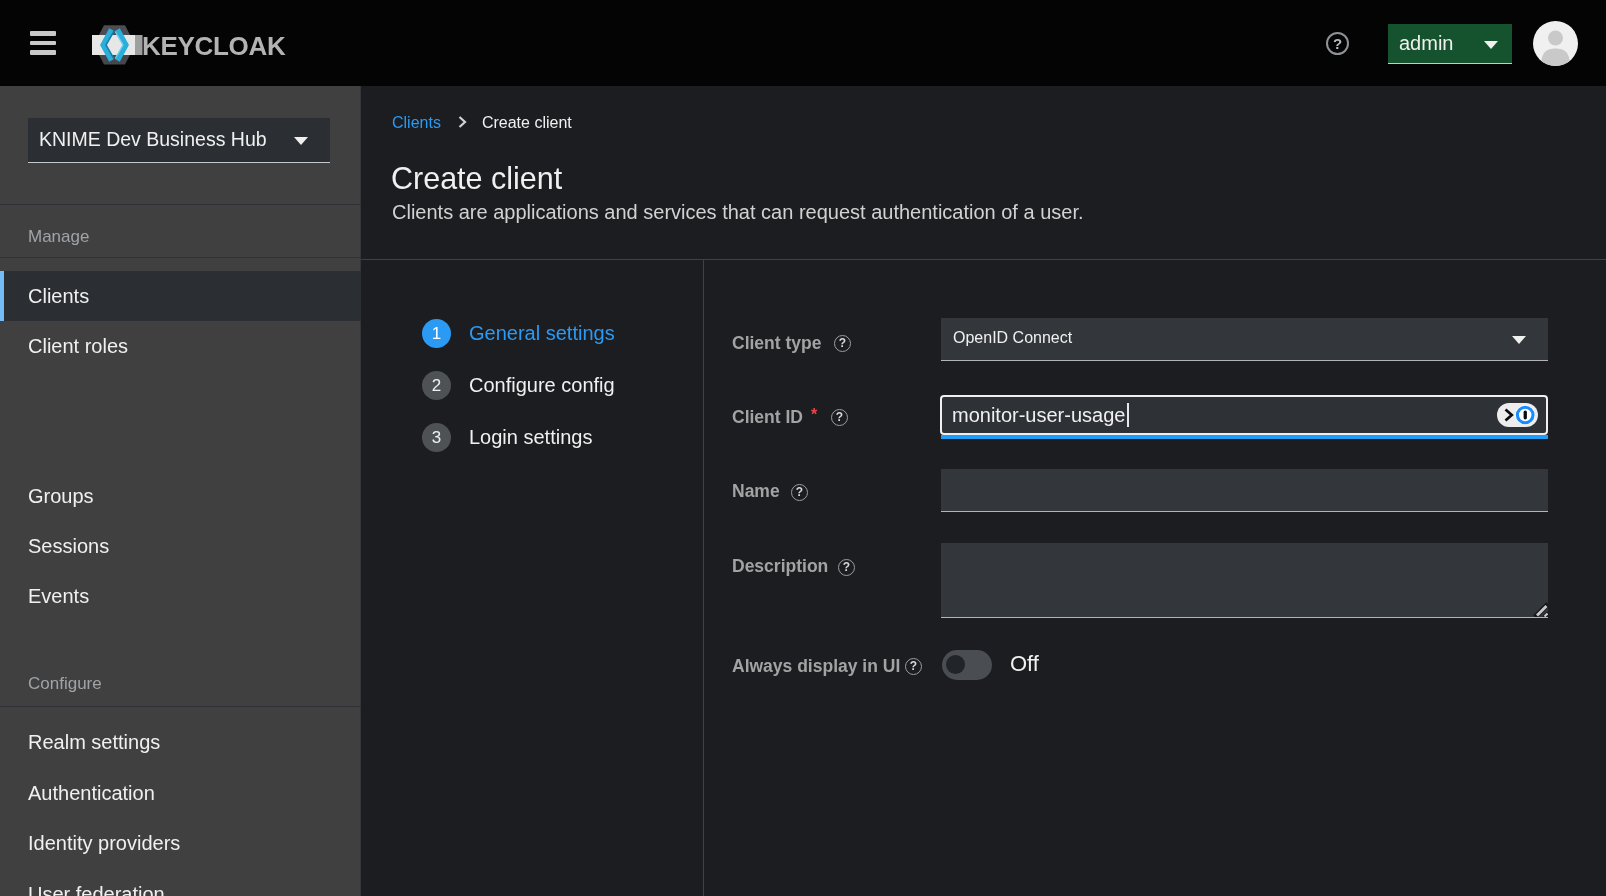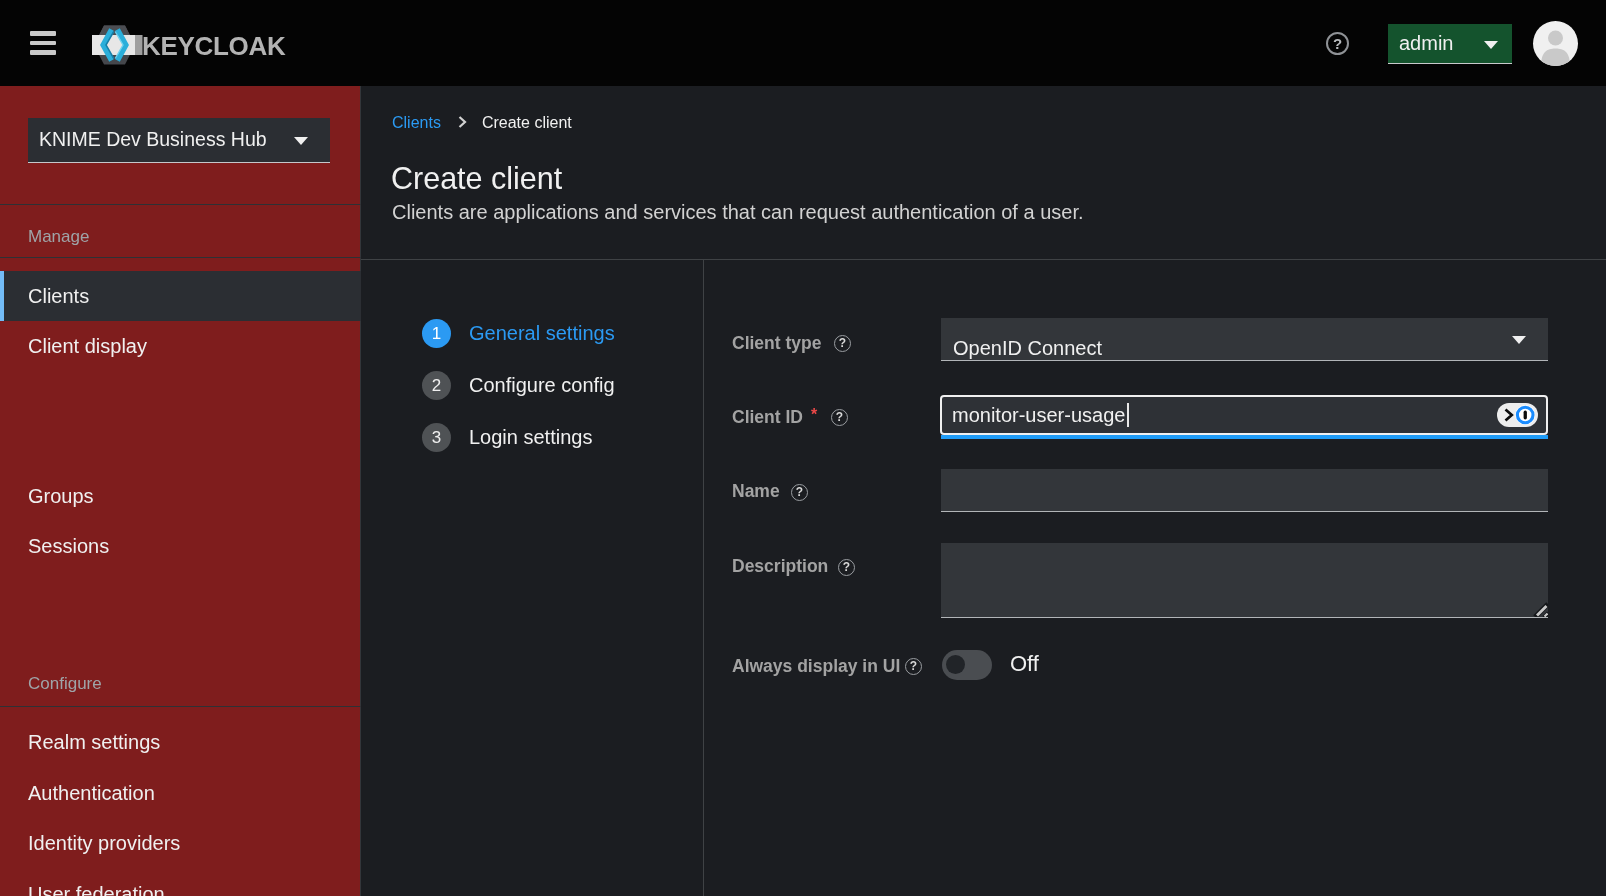--- a/index.html
+++ b/index.html
@@ -8,21 +8,21 @@
 
 #masthead { position:absolute; left:0; top:0; width:1606px; height:86px; background:#040404; }
 .bar { position:absolute; left:30px; width:26px; height:4.6px; background:#c9c9c9; border-radius:1px; }
 #helpc { position:absolute; left:1326px; top:32px; width:23px; height:23px; border:2px solid #8f9296; border-radius:50%; color:#b8bbbe; font-size:15px; font-weight:bold; text-align:center; line-height:19px; }
 #adminbtn { position:absolute; left:1388px; top:24px; width:124px; height:40px; background:#14532d; border-bottom:1px solid #c8cacc; }
 #adminbtn span { position:absolute; left:11px; top:8px; font-size:20px; color:#f0f0f0; }
 .caret { position:absolute; width:0; height:0; border-left:7px solid transparent; border-right:7px solid transparent; border-top:8px solid #f0f0f0; }
 #avatar { position:absolute; left:1533px; top:21px; width:45px; height:45px; border-radius:50%; background:#f0f0f0; overflow:hidden; }
 
 
-#sidebar { position:absolute; left:0; top:86px; width:361px; height:810px; background:#7f1d1d; border-right:1px solid #33363a; }
+#sidebar { position:absolute; left:0; top:86px; width:361px; height:810px; background:#404040; border-right:1px solid #33363a; }
 #realmsel { position:absolute; left:28px; top:32px; width:302px; height:45px; background:#2b2e33; border-bottom:1px solid #c5c8cb; }
 #realmsel span { position:absolute; left:11px; top:10px; font-size:19.5px; color:#f0f0f0; }
 .sdiv { position:absolute; left:0; width:361px; height:1px; background:#2e3135; }
 .navsec { position:absolute; left:28px; font-size:17px; color:#9fa4a8; }
 .navitem { position:absolute; left:0; width:361px; height:50px; color:#f0f0f0; font-size:20px; line-height:50px; padding-left:28px; }
 .navitem.sel { background:#2b2e33; border-left:4px solid #73bcf7; padding-left:24px; }
 
 
 #content { position:absolute; left:361px; top:86px; width:1245px; height:810px; background:#1b1d21; }
 #crumb { position:absolute; left:31px; top:28px; font-size:16px; }
@@ -38,21 +38,21 @@
 .stepc { position:absolute; left:61px; width:29px; height:29px; border-radius:50%; background:#4f5255; color:#f0f0f0; font-size:17px; text-align:center; line-height:29px; }
 .stepc.on { background:#2b9af3; color:#fff; }
 .stepl { position:absolute; left:108px; font-size:20px; color:#f0f0f0; }
 .stepl.on { color:#2b9af3; }
 
 
 .flabel { position:absolute; left:371px; font-size:17.5px; font-weight:700; color:#a3a3a3; }
 .qmark { position:absolute; width:17px; height:17px; border:1.5px solid #9a9da1; border-radius:50%; color:#d8d8d8; font-size:12px; font-weight:bold; text-align:center; line-height:14.5px; }
 .req { color:#eb4848; font-size:16px; font-weight:700; position:absolute; }
 .finput { position:absolute; left:580px; width:607px; background:#33363a; border-bottom:1.5px solid #b2b5b8; }
-#seltext { position:absolute; left:12px; top:19px; font-size:20px; color:#f0f0f0; }
+#seltext { position:absolute; left:12px; top:11px; font-size:16px; color:#f0f0f0; }
 #cid { position:absolute; left:579px; top:309px; width:608px; height:40px; background:#2e3136; border:2px solid #f0f0f0; border-radius:4px; }
 #cidblue { position:absolute; left:580px; top:349px; width:607px; height:3.5px; background:#1f9cf7; }
 #cidtext { position:absolute; left:10px; top:7px; font-size:20px; color:#f0f0f0; }
 #cursor { position:absolute; left:185px; top:6px; width:1.6px; height:24px; background:#e8e8e8; }
 #switch { position:absolute; left:581px; top:564px; width:50px; height:30px; border-radius:15px; background:#4a4d51; }
 #knob { position:absolute; left:4px; top:5px; width:19px; height:19px; border-radius:50%; background:#212428; }
 #offlbl { position:absolute; left:649px; top:565px; font-size:22px; color:#f0f0f0; }
 </style>
 </head>
 <body>
@@ -87,23 +87,24 @@
 
 <div id="sidebar">
   <div id="realmsel">
       <span>KNIME Dev Business Hub</span>
       <div class="caret" style="right:22px; top:19px;"></div>
     </div>
   <div class="sdiv" style="top:118px"></div>
   <div class="navsec" style="top:141px">Manage</div>
   <div class="sdiv" style="top:171px"></div>
   <div class="navitem sel" style="top:185px">Clients</div>
-  <div class="navitem" style="top:235px">Client display</div>
+  <div class="navitem" style="top:235px">Client roles</div>
   <div class="navitem" style="top:385px">Groups</div>
   <div class="navitem" style="top:435px">Sessions</div>
+  <div class="navitem" style="top:485px">Events</div>
   <div class="navsec" style="top:588px">Configure</div>
   <div class="sdiv" style="top:620px"></div>
   <div class="navitem" style="top:631px">Realm settings</div>
   <div class="navitem" style="top:682px">Authentication</div>
   <div class="navitem" style="top:732px">Identity providers</div>
   <div class="navitem" style="top:783px">User federation</div>
 </div>
 
 <div id="content">
   <div id="crumb"><a>Clients</a><span class="sep"><svg width="11" height="12" viewBox="0 0 11 12">

